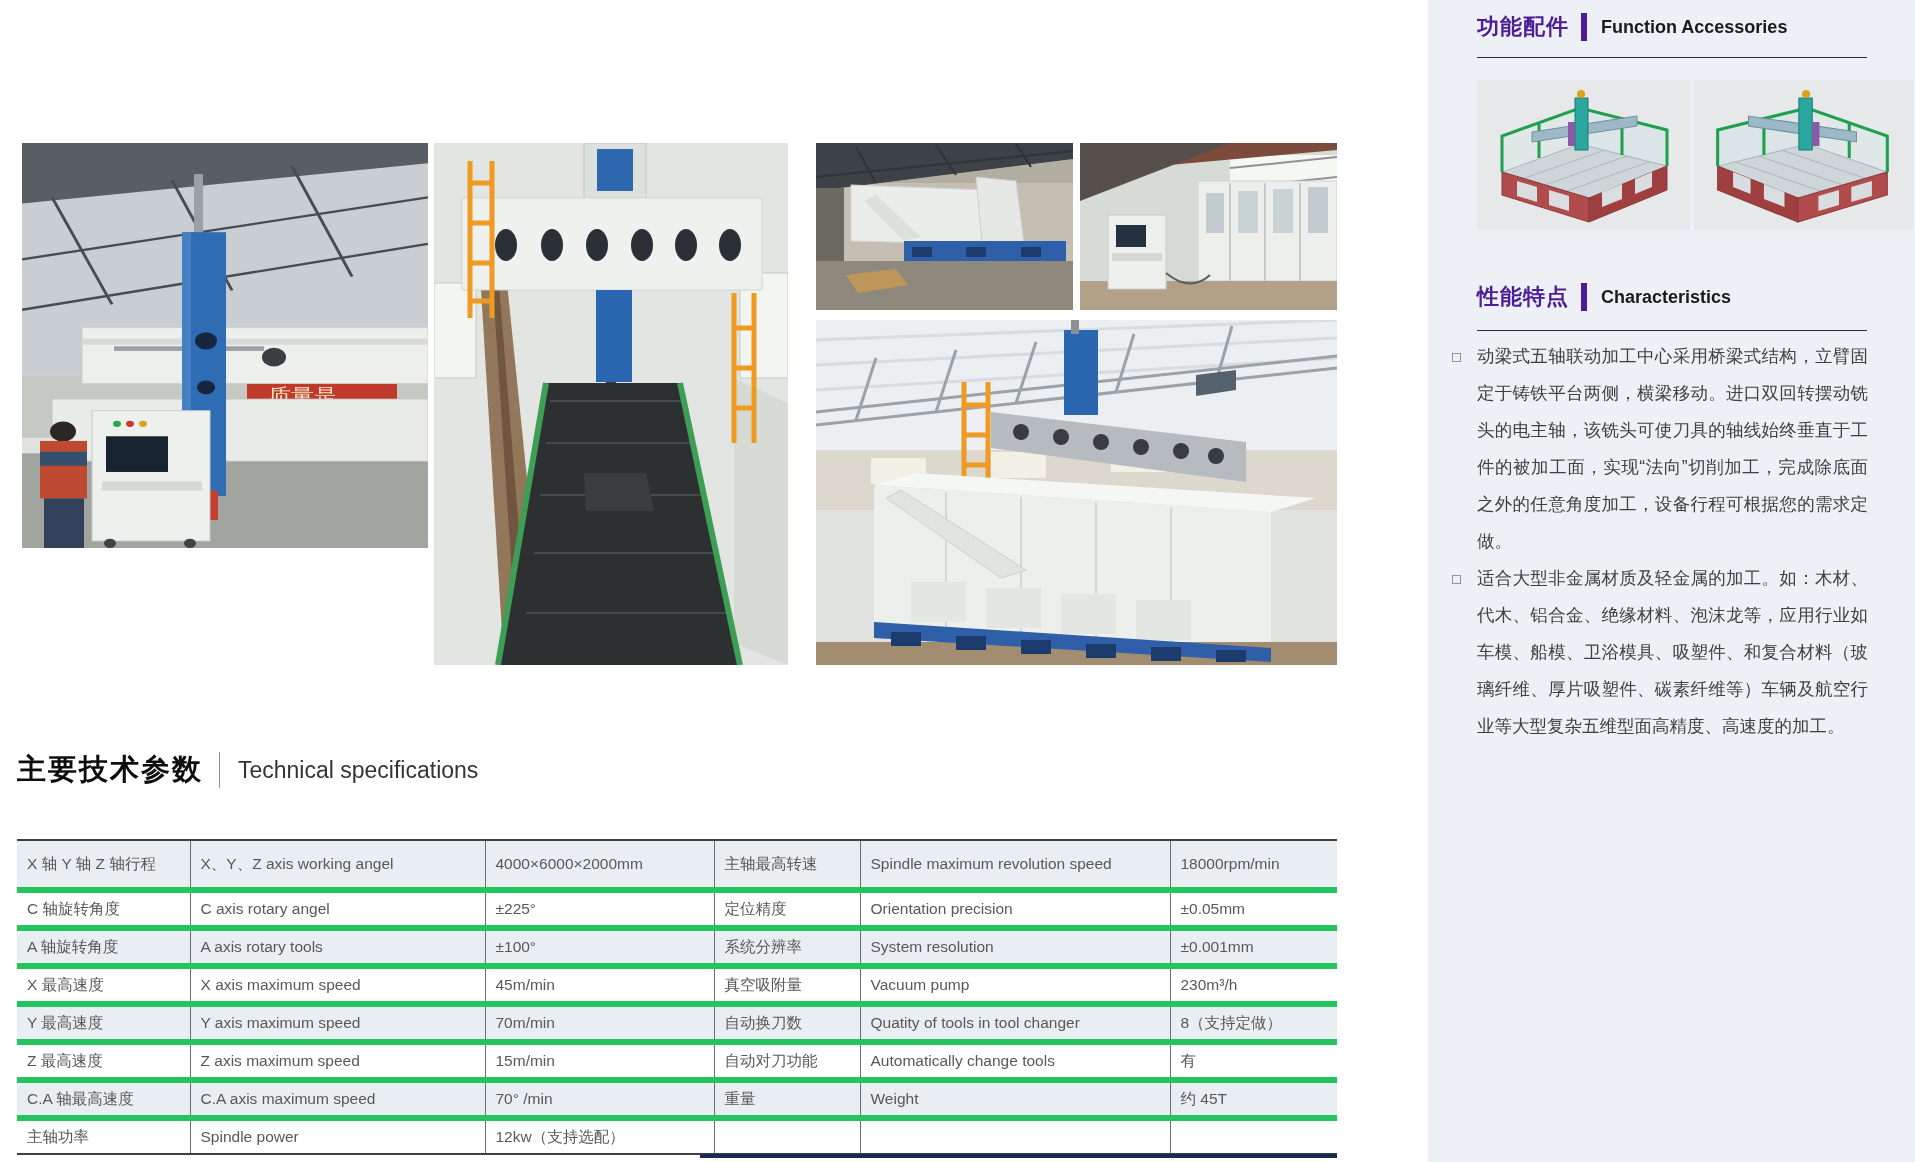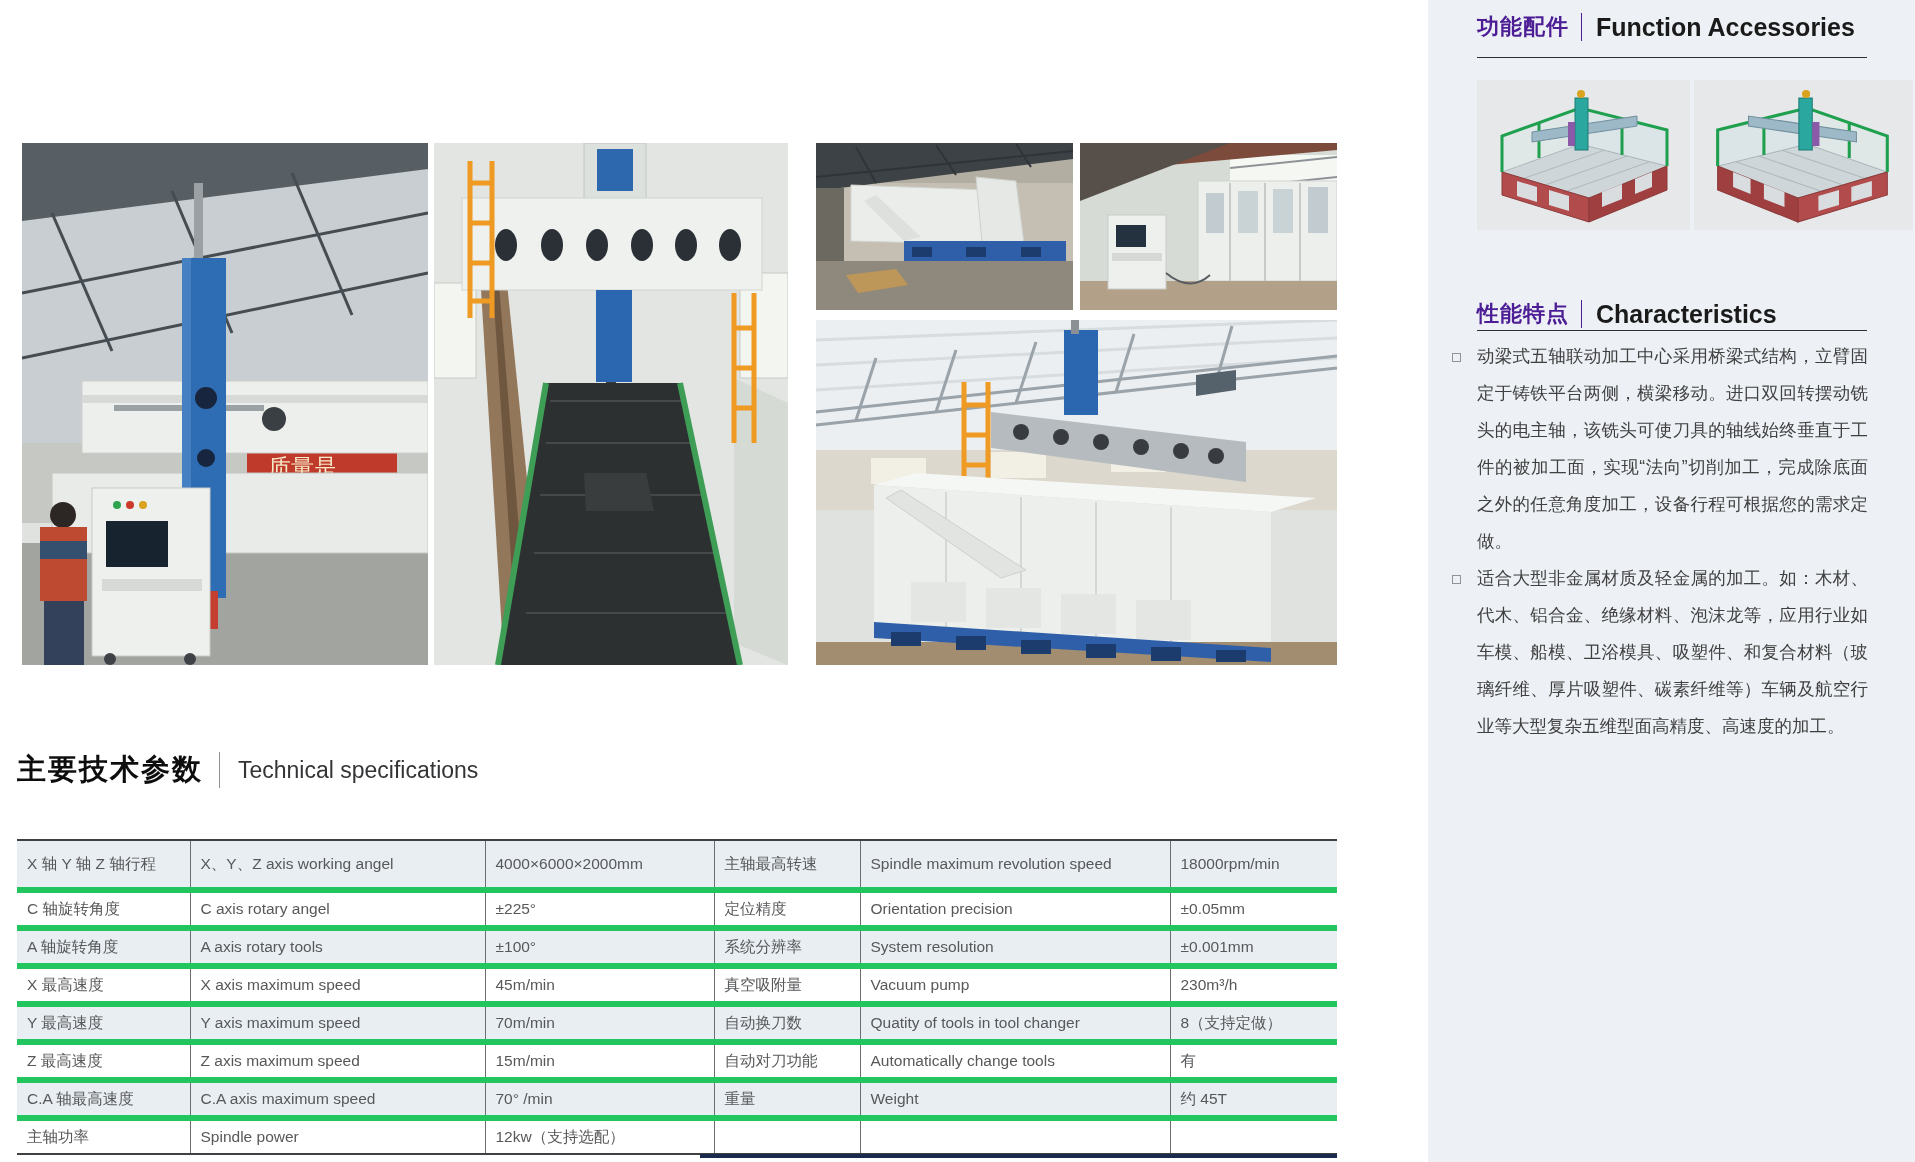--- a/index.html
+++ b/index.html
@@ -2,21 +2,21 @@
 <html><head>
 <meta charset="utf-8">
 <style>
   html,body{margin:0;padding:0;}
   body{
     width:1915px;height:1162px;position:relative;background:#ffffff;
     font-family:"Liberation Sans","DejaVu Sans",sans-serif;overflow:hidden;
   }
   .photo{position:absolute;overflow:hidden;background:#dfe2de;}
   .photo svg{display:block;width:100%;height:100%;}
-  #p1{left:22px;top:143px;width:406px;height:522px;}
+  #p1{left:22px;top:143px;width:406px;height:405px;}
   #p2{left:434px;top:143px;width:354px;height:522px;}
   #p3{left:816px;top:143px;width:257px;height:167px;}
   #p4{left:1080px;top:143px;width:257px;height:167px;}
   #p5{left:816px;top:320px;width:521px;height:345px;}
 
   .section-head{position:absolute;left:17px;top:750px;display:flex;align-items:center;}
   .zh-title{font-size:29px;font-weight:bold;color:#0d0d0d;letter-spacing:2px;}
   .en-title{font-size:23px;color:#333436;margin-left:16px;border-left:1px solid #8c9196;padding-left:18px;line-height:36px;}
 
   table#spec{
@@ -30,23 +30,23 @@
   }
   #spec tr:first-child td{border-top:none;height:46px;}
   #spec tr:nth-child(odd){background:#e9eef2;}
   #spec td + td{border-left:1px solid #6b6e71;}
 
   .footer-line{position:absolute;left:700px;top:1154px;width:637px;height:4px;background:#1b2b4d;}
 
   .sidebar{position:absolute;left:1428px;top:0;width:487px;height:1162px;background:#edf1f5;}
   .sb-title-row{position:absolute;left:49px;display:flex;align-items:center;}
   #acc-title{top:12px;}
-  #char-title{top:299px;}
+  #char-title{top:282px;}
   .sb-zh{font-size:22px;font-weight:bold;color:#4c1d95;letter-spacing:1px;}
-  .sb-en{font-size:25px;font-weight:bold;color:#1a1a1a;margin-left:12px;border-left:1px solid #4c1d95;padding-left:14px;line-height:28px;}
+  .sb-en{font-size:18px;font-weight:bold;color:#1a1a1a;margin-left:12px;border-left:6px solid #4c1d95;padding-left:14px;line-height:28px;}
   .sb-rule{position:absolute;left:49px;width:390px;height:1px;background:#2e2e2e;}
   #rule1{top:57px;}
   #rule2{top:330px;}
   .cad{position:absolute;top:80px;height:150px;background:#e6e8ea;overflow:hidden;}
   #cad1{left:49px;width:213px;}
   #cad2{left:266px;width:219px;}
   .cad svg{display:block;width:100%;height:100%;}
   #cad2 svg{transform:scaleX(-1);}
 
   .bullets{position:absolute;left:24px;top:338px;width:416px;}

